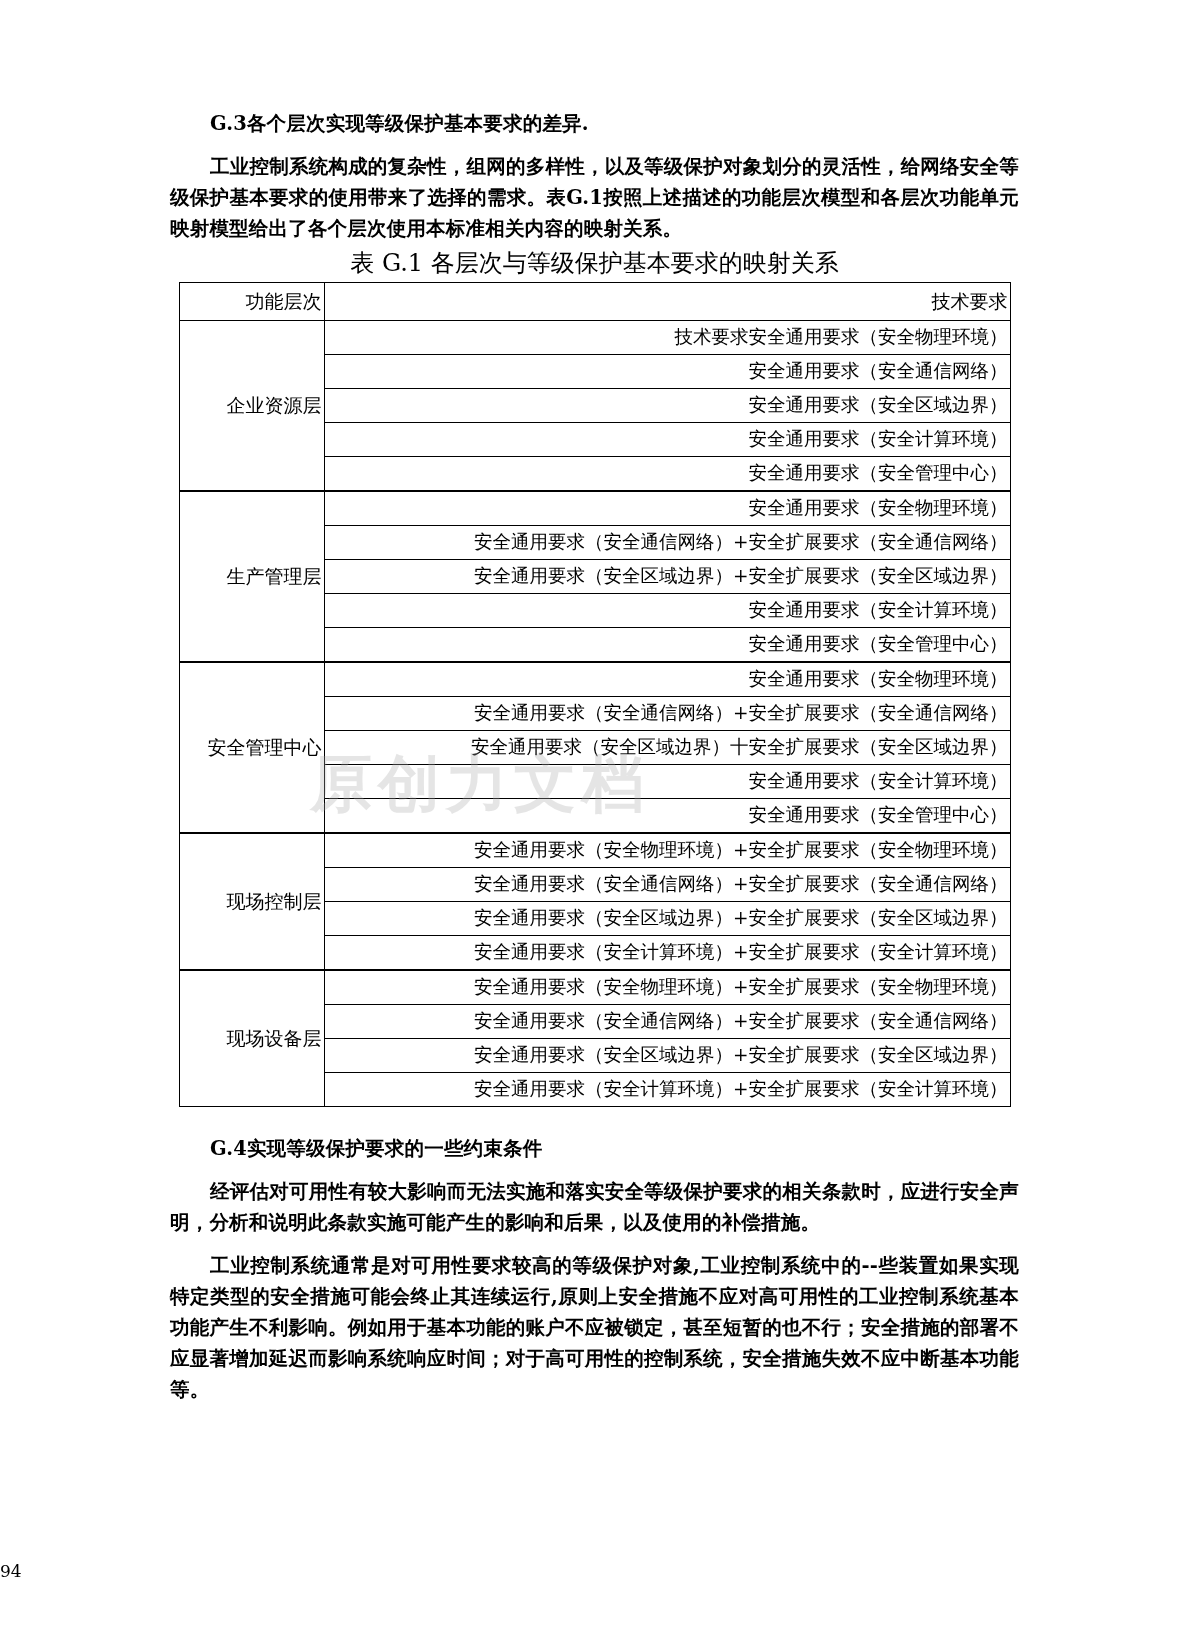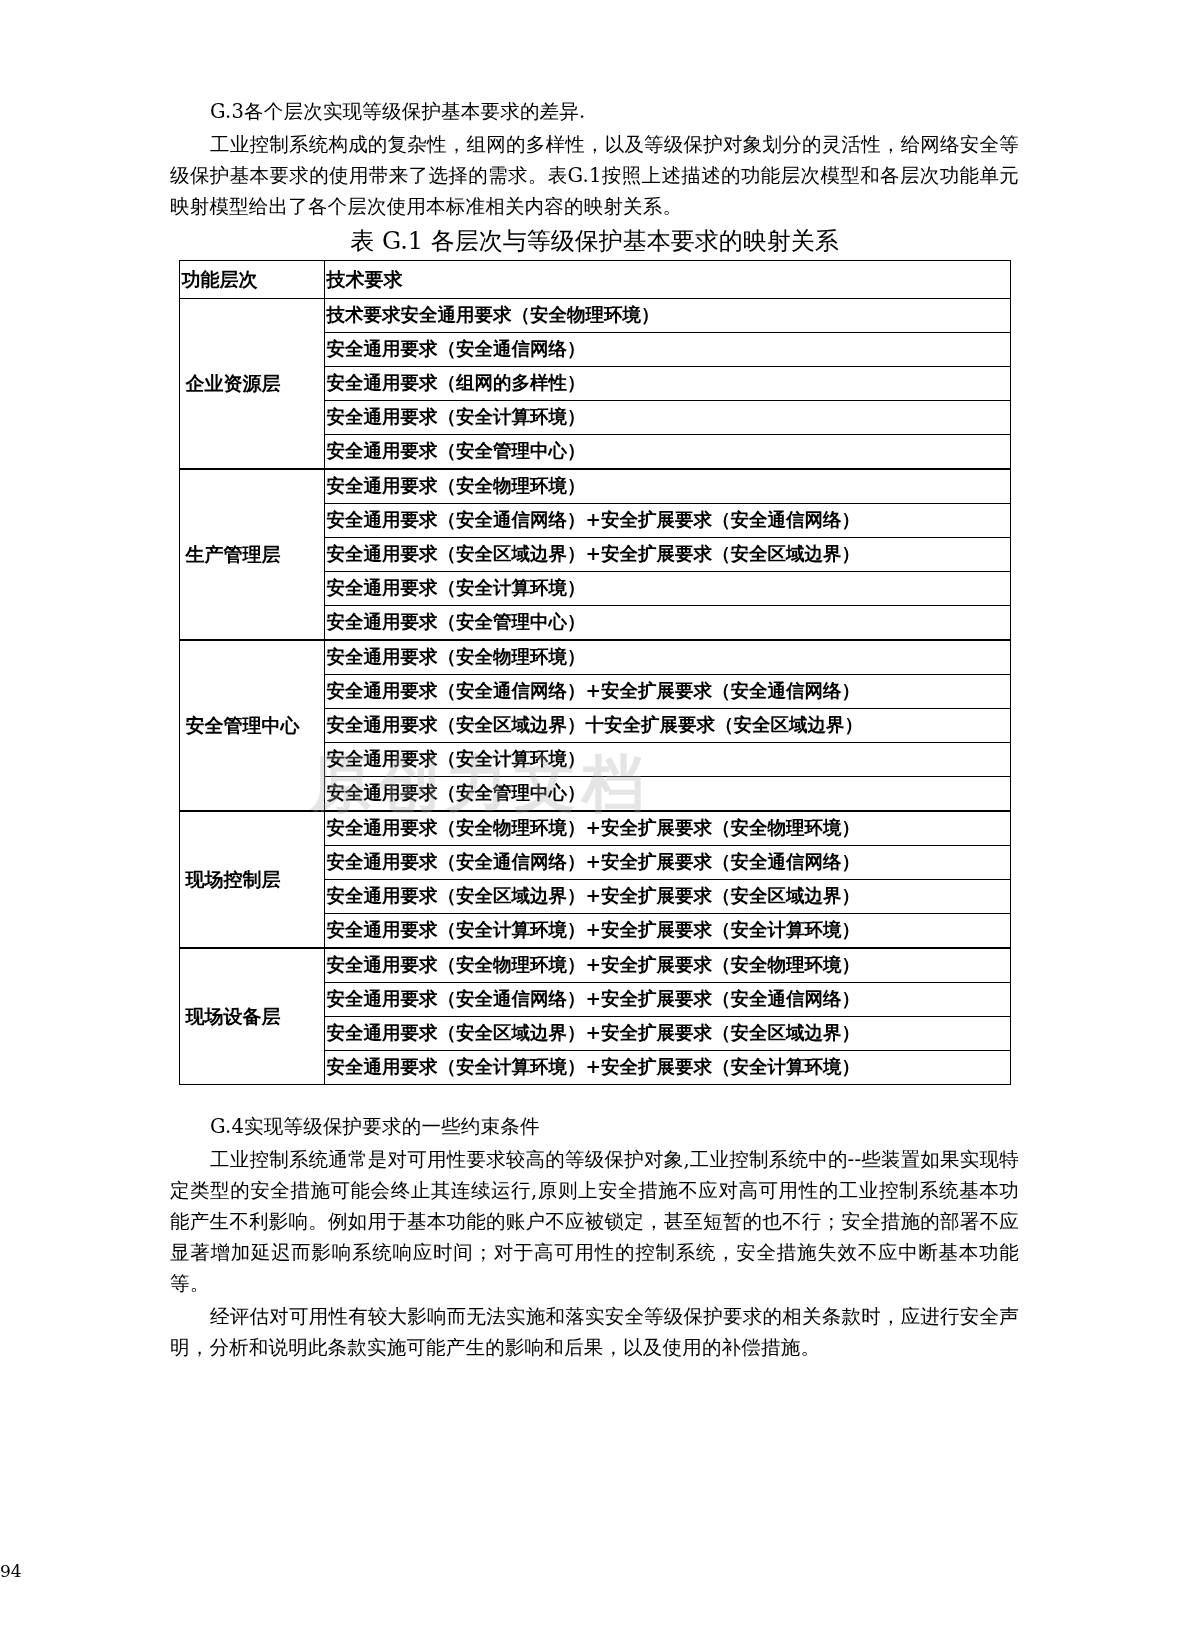--- a/index.html
+++ b/index.html
@@ -18,22 +18,23 @@
     position: relative;
     width: 1199px;
     height: 1627px;
     box-sizing: border-box;
     padding: 96px 180px 60px 170px;
   }
   .para {
     font-size: 19.5px;
     line-height: 31px;
     text-align: justify;
-    margin: 0 0 2px 0;
+    margin: 12px 0 2px 0;
     letter-spacing: 0.2px;
+    font-weight: bold;
   }
   .indent {
     text-indent: 40px;
   }
   .indent-heading {
     text-indent: 40px;
   }
   .table-caption {
     text-align: center;
     font-size: 24px;
@@ -41,24 +42,24 @@
     margin: 4px 0 4px 0;
   }
   table.map-table {
     border-collapse: collapse;
     width: 832px;
     margin: 0 auto;
     table-layout: fixed;
   }
   table.map-table td, table.map-table th {
     border: 1px solid #000;
-    font-weight: bold;
+    font-weight: normal;
     font-size: 18.5px;
     line-height: 22px;
-    text-align: left;
+    text-align: right;
     vertical-align: middle;
     padding: 5px 2px 6px 2px;
     font-family: "DejaVu Serif", "Liberation Serif", serif;
   }
   table.map-table .col-layer {
     width: 140px;
   }
   table.map-table .hdr td {
     font-size: 19px;
     padding: 7px 2px 8px 2px;
@@ -114,21 +115,21 @@
         <td>技术要求</td>
       </tr>
     <tr>
           <td class="col-layer layer-cell" rowspan="5">企业资源层</td>
           <td>技术要求安全通用要求（安全物理环境）</td>
         </tr>
         <tr>
           <td>安全通用要求（安全通信网络）</td>
         </tr>
         <tr>
-          <td>安全通用要求（组网的多样性）</td>
+          <td>安全通用要求（安全区域边界）</td>
         </tr>
         <tr>
           <td>安全通用要求（安全计算环境）</td>
         </tr>
         <tr>
           <td>安全通用要求（安全管理中心）</td>
         </tr>
         <tr>
           <td class="col-layer layer-cell group-sep" rowspan="5">生产管理层</td>
           <td class="group-sep">安全通用要求（安全物理环境）</td>
@@ -184,17 +185,17 @@
         <tr>
           <td>安全通用要求（安全区域边界）+安全扩展要求（安全区域边界）</td>
         </tr>
         <tr>
           <td>安全通用要求（安全计算环境）+安全扩展要求（安全计算环境）</td>
         </tr>
       </tbody>
   </table>
 
   <p class="para indent-heading after-table">G.4实现等级保护要求的一些约束条件</p>
+  <p class="para indent">经评估对可用性有较大影响而无法实施和落实安全等级保护要求的相关条款时，应进行安全声明，分析和说明此条款实施可能产生的影响和后果，以及使用的补偿措施。</p>
   <p class="para indent">工业控制系统通常是对可用性要求较高的等级保护对象,工业控制系统中的--些装置如果实现特定类型的安全措施可能会终止其连续运行,原则上安全措施不应对高可用性的工业控制系统基本功能产生不利影响。例如用于基本功能的账户不应被锁定，甚至短暂的也不行；安全措施的部署不应显著增加延迟而影响系统响应时间；对于高可用性的控制系统，安全措施失效不应中断基本功能等。</p>
-  <p class="para indent">经评估对可用性有较大影响而无法实施和落实安全等级保护要求的相关条款时，应进行安全声明，分析和说明此条款实施可能产生的影响和后果，以及使用的补偿措施。</p>
 
   <div class="page-number">94</div>
 </div>
 
 </body></html>

